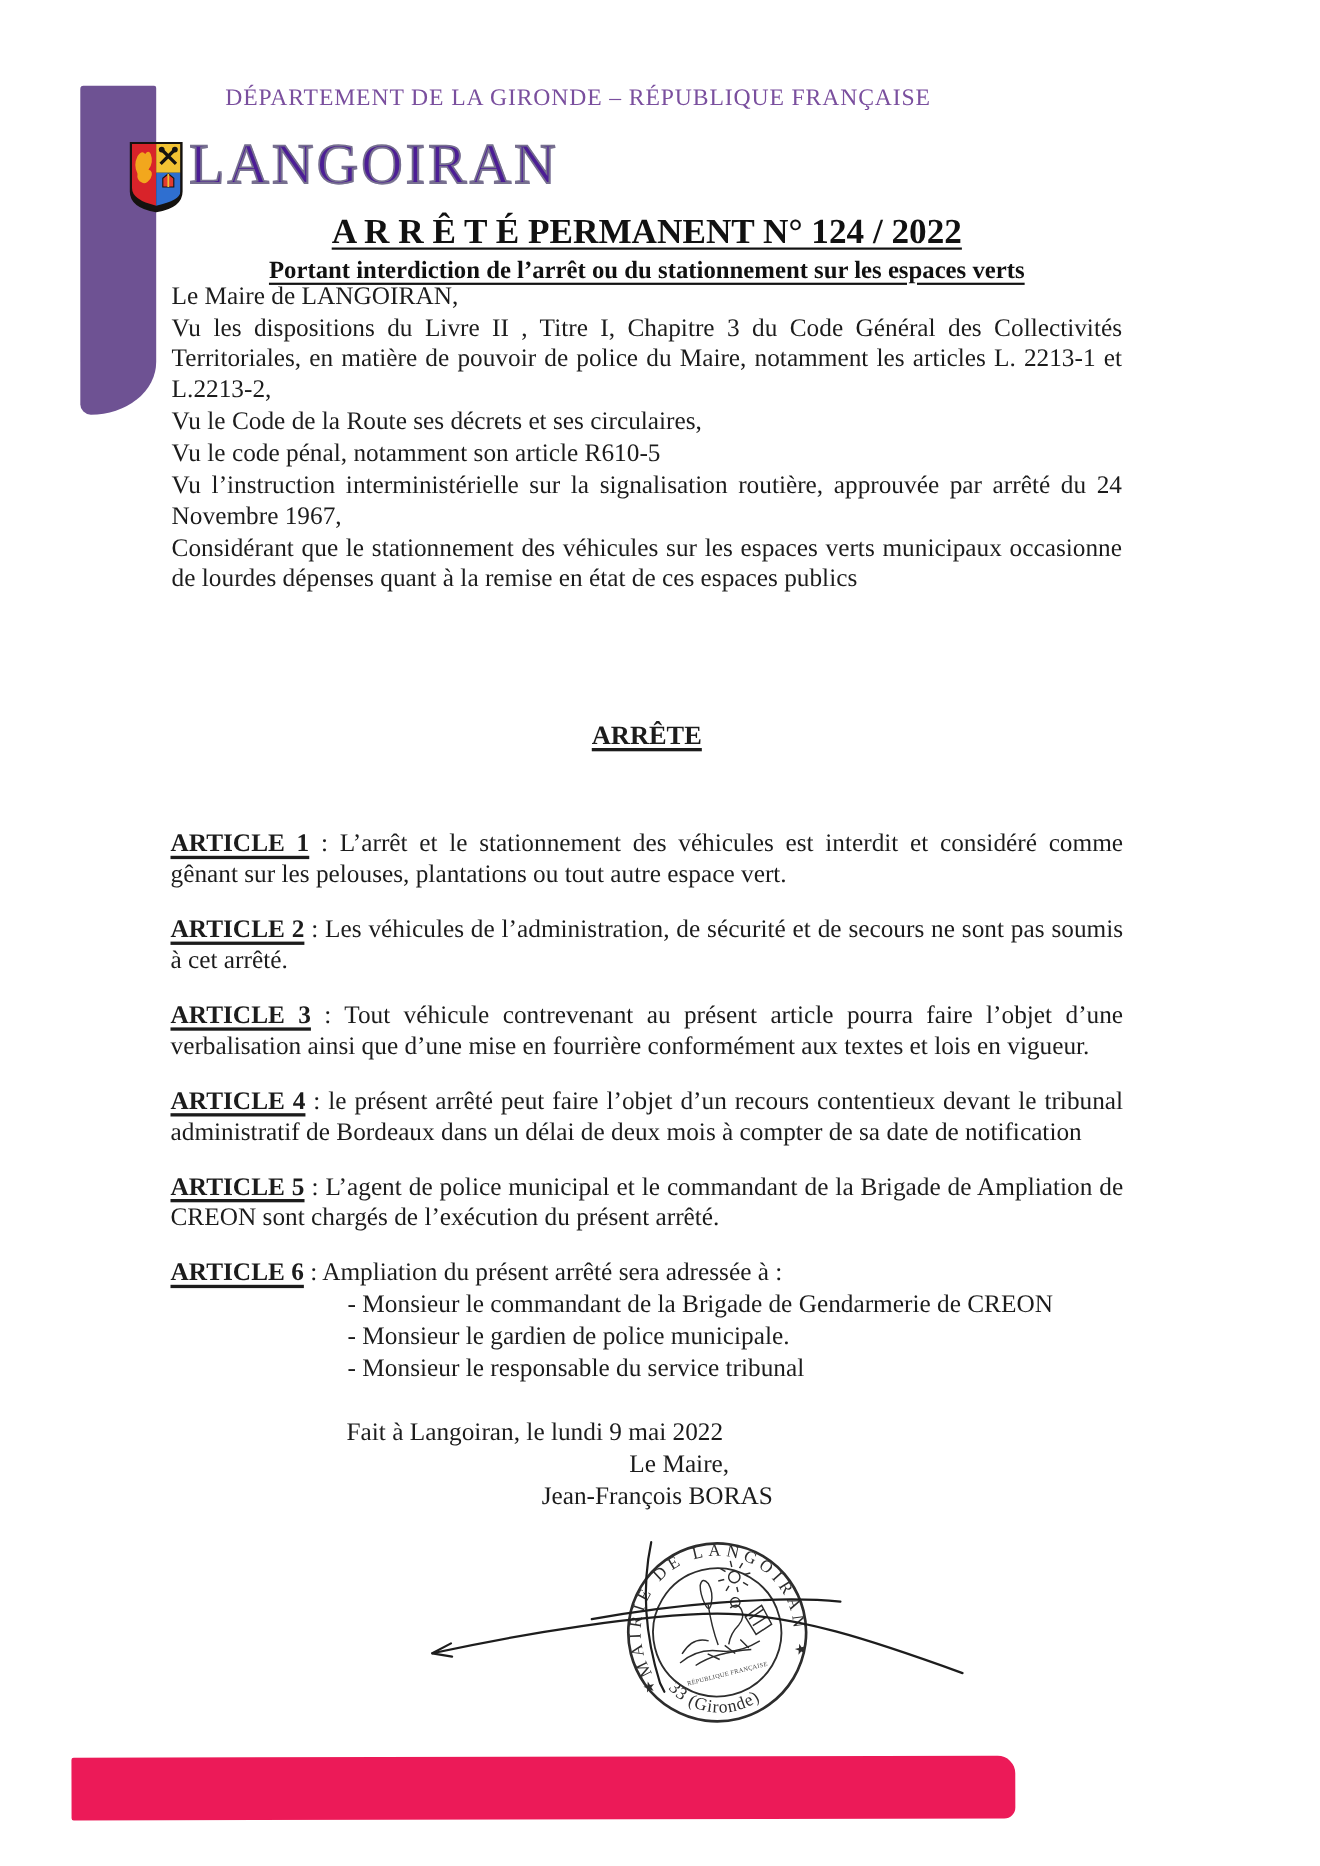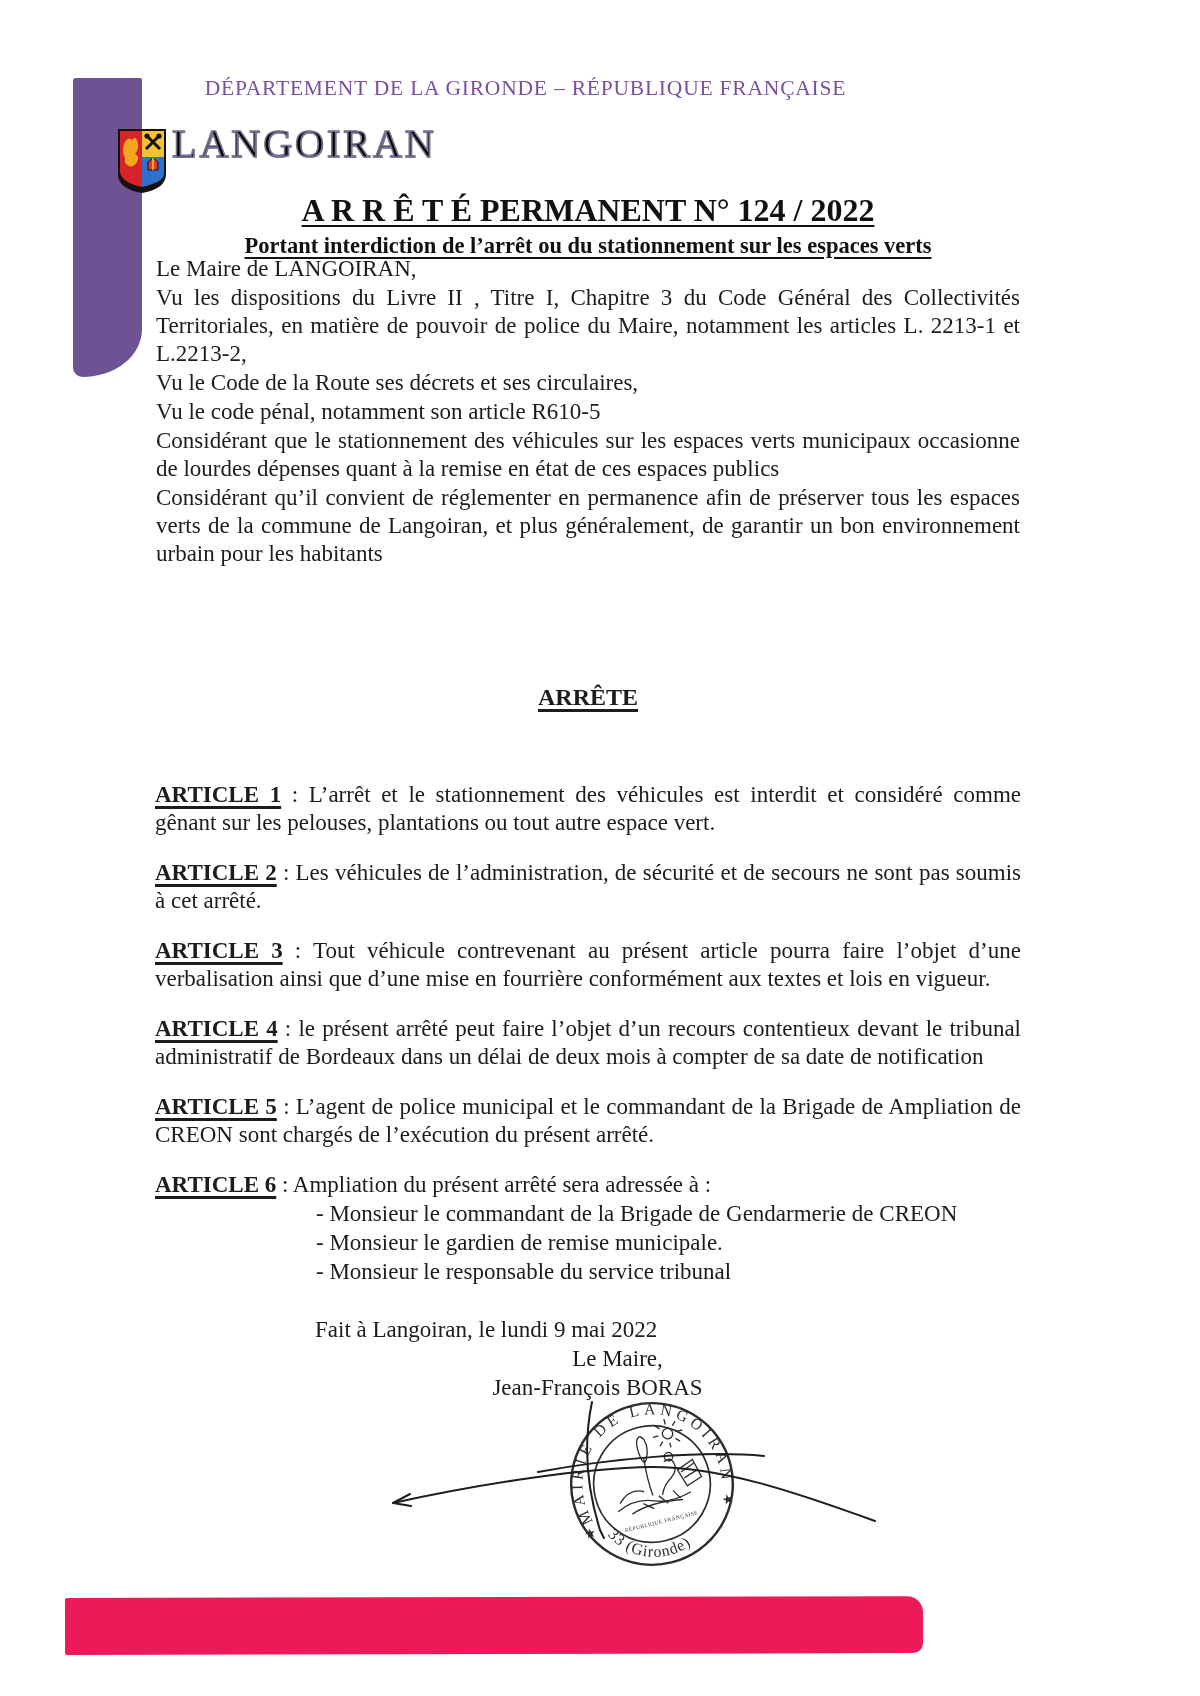--- a/index.html
+++ b/index.html
@@ -22,22 +22,22 @@
   .dept-line{
     position:absolute;left:0;top:76px;width:100%;
     text-align:center;
     font-size:21.5px;letter-spacing:.8px;
     color:#7a4f9e;font-weight:normal;
   }
   .brand-row{position:absolute;left:110px;top:122px;height:80px;}
   .crest{position:absolute;left:7px;top:6px;}
   .commune-name{
     position:absolute;left:62px;top:-2px;
-    font-size:40px;letter-spacing:3px;font-weight:normal;
-    color:#000000;
+    font-size:52px;letter-spacing:3px;font-weight:normal;
+    color:#4c1d95;
     -webkit-text-stroke:1.6px #77708f;
     text-shadow:1px 1px 0 #8d86a5;
     white-space:nowrap;
   }
   .title-block{position:absolute;left:155px;top:192px;width:866px;text-align:center;}
   .doc-title{
     font-size:32px;font-weight:bold;color:#111;
     text-decoration:underline;text-decoration-thickness:2px;text-underline-offset:4px;
     margin:0 0 4px 0;white-space:nowrap;
   }
@@ -117,35 +117,35 @@
   <div class="title-block">
     <p class="doc-title">A R R Ê T É   PERMANENT N° 124 / 2022</p>
     <p class="doc-subtitle">Portant interdiction de l’arrêt ou du stationnement sur les espaces verts</p>
   </div>
 
   <div class="body-col">
     <p>Le Maire de LANGOIRAN,</p>
     <p>Vu les dispositions du Livre II , Titre I, Chapitre 3 du Code Général des Collectivités Territoriales, en matière de pouvoir de police du Maire, notamment les articles L. 2213-1 et L.2213-2,</p>
     <p>Vu le Code de la Route ses décrets et ses circulaires,</p>
     <p>Vu le code pénal, notamment son article R610-5</p>
+    <p>Vu l’instruction interministérielle sur la signalisation routière, approuvée par arrêté du 24 Novembre 1967,</p>
     <p>Considérant que le stationnement des véhicules sur les espaces verts municipaux occasionne de lourdes dépenses quant à la remise en état de ces espaces publics</p>
-    <p>Considérant qu’il convient de réglementer en permanence afin de préserver tous les espaces verts de la commune de Langoiran, et plus généralement, de garantir un bon environnement urbain pour les habitants</p>
 
     <p class="decision-heading"><span>ARRÊTE</span></p>
 
     <p class="article"><span class="article-label">ARTICLE 1</span><span> : L’arrêt et le stationnement des véhicules est interdit et considéré comme gênant sur les pelouses, plantations ou tout autre espace vert.</span></p>
     <p class="article"><span class="article-label">ARTICLE 2</span><span> : Les véhicules de l’administration, de sécurité et de secours ne sont pas soumis à cet arrêté.</span></p>
     <p class="article"><span class="article-label">ARTICLE  3</span><span> :  Tout  véhicule  contrevenant  au  présent  article  pourra  faire  l’objet  d’une verbalisation ainsi que d’une mise en fourrière conformément aux textes et lois en vigueur.</span></p>
     <p class="article"><span class="article-label">ARTICLE  4</span><span> : le présent arrêté peut faire l’objet d’un recours contentieux devant le tribunal administratif de Bordeaux dans un délai de deux mois à compter de sa date de notification</span></p>
     <p class="article"><span class="article-label">ARTICLE 5</span><span> : L’agent de police municipal et le commandant de la Brigade de Ampliation de CREON sont chargés de l’exécution du présent arrêté.</span></p>
 
     <p class="article" style="margin-bottom:0 !important"><span class="article-label">ARTICLE 6</span><span> : Ampliation du présent arrêté sera adressée à :</span></p>
     <div class="adressee-list">
       <p>- Monsieur le commandant de la Brigade de Gendarmerie de CREON</p>
-      <p>- Monsieur le gardien de remise municipale.</p>
+      <p>- Monsieur le gardien de police municipale.</p>
       <p>- Monsieur le responsable du service tribunal</p>
     </div>
 
     <p class="place-date">Fait à Langoiran, le lundi 9 mai 2022</p>
     <p class="sig-title">Le Maire,</p>
     <p class="sig-name">Jean-François BORAS</p>
   </div>
 
   <div class="stamp">
     <svg width="188" height="188" viewBox="0 0 200 200">

